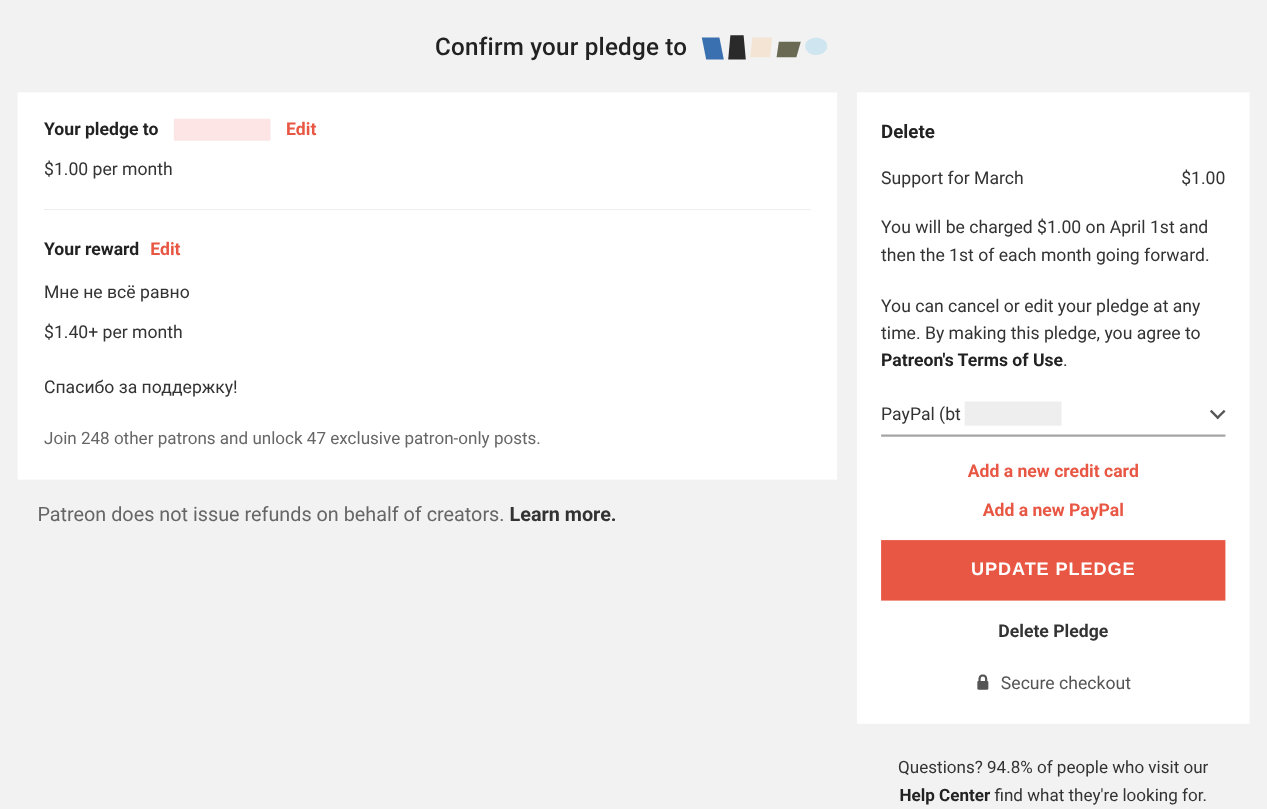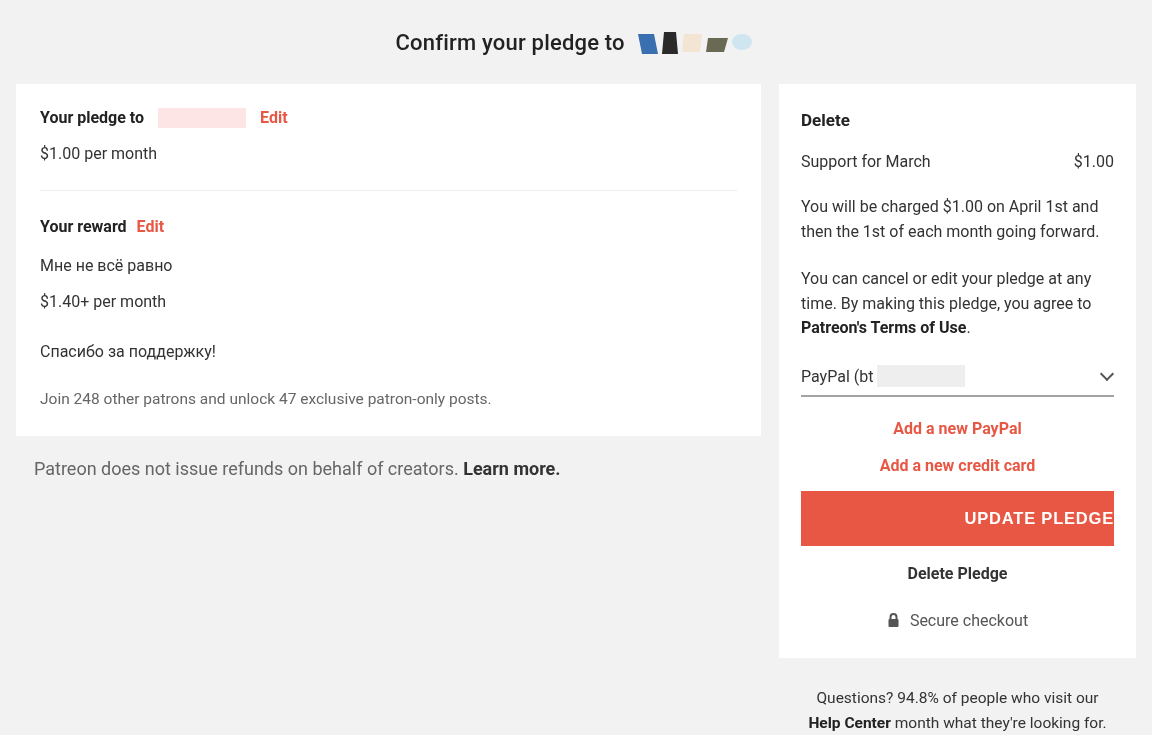--- a/index.html
+++ b/index.html
@@ -141,21 +141,21 @@
       cursor: pointer;
     }
     .update-btn {
       display: block;
       width: 100%;
       background: #e85744;
       color: #fff;
       font-weight: 700;
       font-size: 16.5px;
       letter-spacing: 0.8px;
-      text-align: right;
+      text-align: center;
       padding: 18px 0;
       border: none;
       margin-top: 10px;
       margin-bottom: 18px;
       cursor: pointer;
     }
     .delete-row {
       text-align: center;
       font-weight: 700;
       font-size: 16px;
@@ -246,35 +246,35 @@
         <span>You can cancel or edit your pledge at any time. By making this pledge, you agree to </span><span class="terms-link">Patreon's Terms of Use</span><span>.</span>
       </div>
 
       <div class="pay-select">
         <span>
           <span>PayPal (bt</span><span class="redacted-pay"></span>
         </span>
         <span class="chevron"></span>
       </div>
 
+      <div class="link-row">Add a new credit card</div>
       <div class="link-row" style="margin-bottom:18px;">Add a new PayPal</div>
-      <div class="link-row">Add a new credit card</div>
 
       <button class="update-btn">UPDATE PLEDGE</button>
 
       <div class="delete-row">Delete Pledge</div>
 
       <div class="secure-row">
         <span class="lock-icon">
           <svg width="13" height="15" viewBox="0 0 13 15">
             <rect x="1.5" y="6" width="10" height="8" rx="1" fill="#555"></rect>
             <path d="M 3.5 6 V 4 a 3 3 0 0 1 6 0 V 6" stroke="#555" stroke-width="2" fill="none"></path>
           </svg>
         </span><span>Secure checkout</span>
       </div>
     </div>
 
     <div class="help-note">
       <span>Questions? 94.8% of people who visit our</span><br>
-      <strong>Help Center</strong><span> month what they're looking for.</span>
+      <strong>Help Center</strong><span> find what they're looking for.</span>
     </div>
   </div>
 </div>
 
 </body></html>

